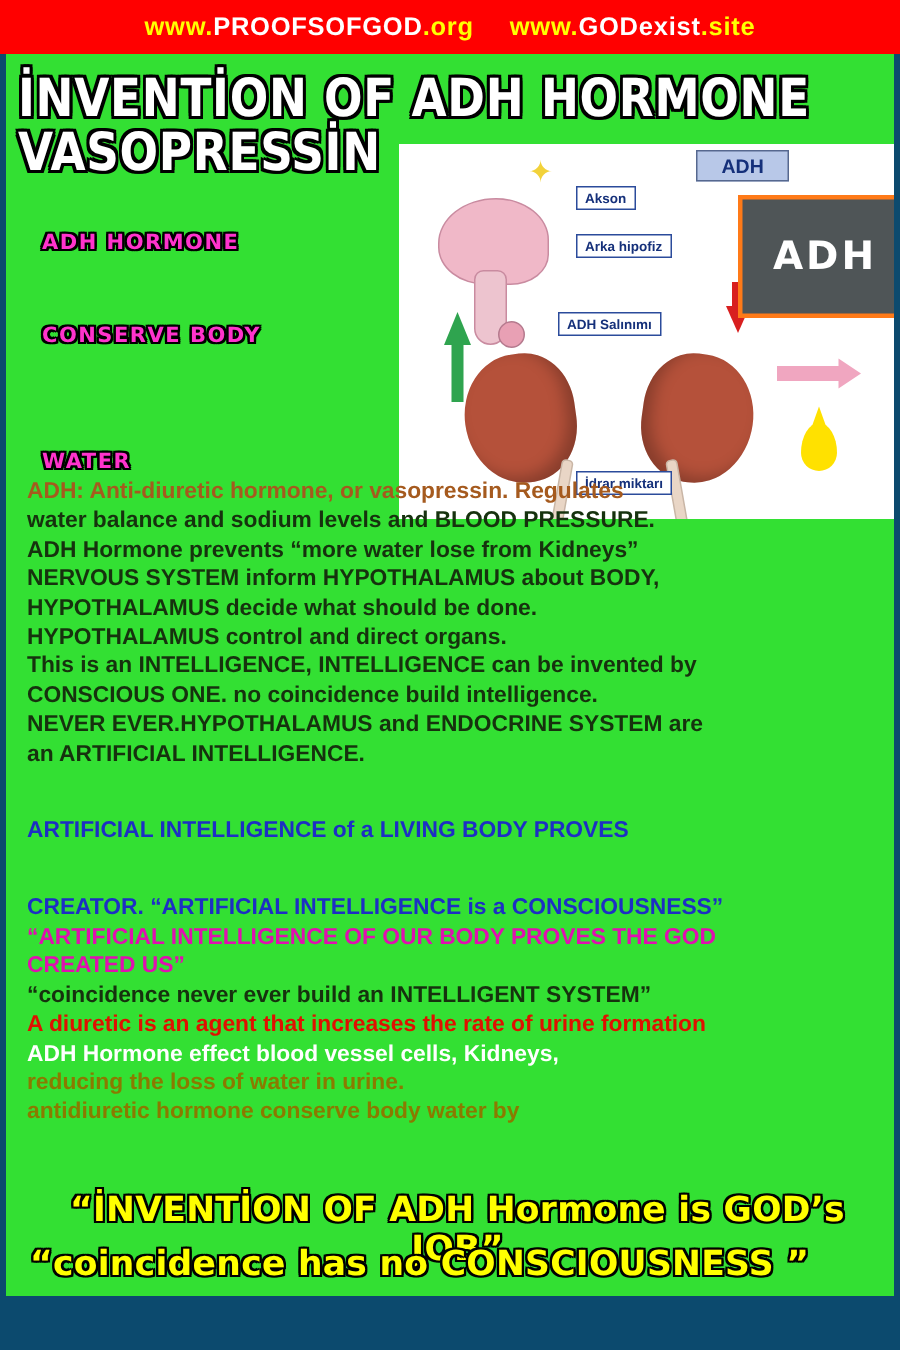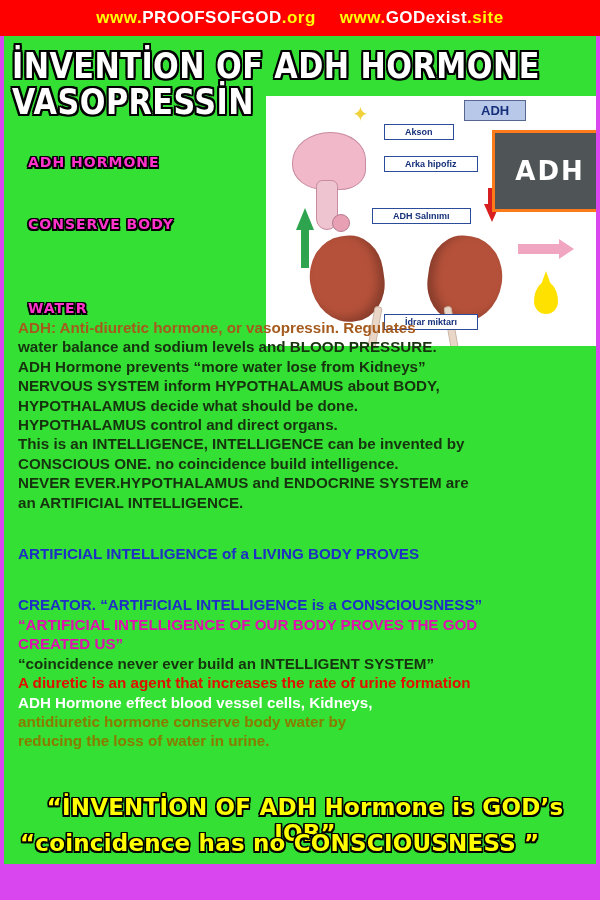--- a/index.html
+++ b/index.html
@@ -10,21 +10,21 @@
     width: 600px;
     height: 900px;
     background: #ff0000;
     font-family: "Liberation Sans", sans-serif;
     overflow: hidden;
   }
   .poster {
     position: relative;
     width: 600px;
     height: 900px;
-    background: #d946ef;
+    background: #0c4a6e;
     box-sizing: border-box;
   }
   
   .banner {
     position: absolute;
     left: 0;
     top: 0;
     width: 600px;
     height: 36px;
     background: #ff0000;
@@ -178,21 +178,21 @@
   }
   .ureter-l { left: 104px; top: 210px; transform: rotate(10deg); }
   .ureter-r { left: 182px; top: 210px; transform: rotate(-10deg); }
   .fig-label {
     position: absolute;
     background: #ffffff;
     border: 1px solid #2b4b9b;
     color: #15307a;
     font-size: 9px;
     font-weight: bold;
-    padding: 2px 20px;
+    padding: 2px 5px;
     white-space: nowrap;
     font-family: "Liberation Sans", sans-serif;
   }
   .lbl-akson     { left: 118px; top: 28px; }
   .lbl-arka      { left: 118px; top: 60px; }
   .lbl-salinimi  { left: 106px; top: 112px; }
   .lbl-idrar     { left: 118px; top: 218px; }
   .arrow-green {
     position: absolute;
     left: 30px;
@@ -415,22 +415,22 @@
       <span class="line t-dark">CONSCIOUS  ONE. no  coincidence  build intelligence.</span>
       <span class="line t-dark">NEVER EVER.HYPOTHALAMUS  and ENDOCRINE  SYSTEM are</span>
       <span class="line t-dark">an ARTIFICIAL  INTELLIGENCE.</span>
       <span class="line t-blue">ARTIFICIAL INTELLIGENCE of  a LIVING BODY  PROVES</span>
       <span class="line t-blue">CREATOR. “ARTIFICIAL INTELLIGENCE is a CONSCIOUSNESS”</span>
       <span class="line t-magenta">“ARTIFICIAL INTELLIGENCE OF OUR BODY  PROVES  THE GOD</span>
       <span class="line t-magenta">CREATED US”</span>
       <span class="line t-dark">“coincidence never ever build an  INTELLIGENT SYSTEM”</span>
       <span class="line t-red">A diuretic is an agent that increases the rate of urine formation</span>
       <span class="line t-white"> ADH  Hormone  effect  blood vessel  cells, Kidneys,</span>
+      <span class="line t-olive"> reducing  the loss of water in urine.</span>
       <span class="line t-olive"> antidiuretic hormone  conserve body water by</span>
-      <span class="line t-olive"> reducing  the loss of water in urine.</span>
     </div>
 
     <div class="slogan slogan1">“İNVENTİON OF ADH  Hormone  is  GOD’s  JOB”</div>
     <div class="slogan slogan2">“coincidence  has no  CONSCIOUSNESS ”</div>
 
   </div>
 
 
 </div>
 

